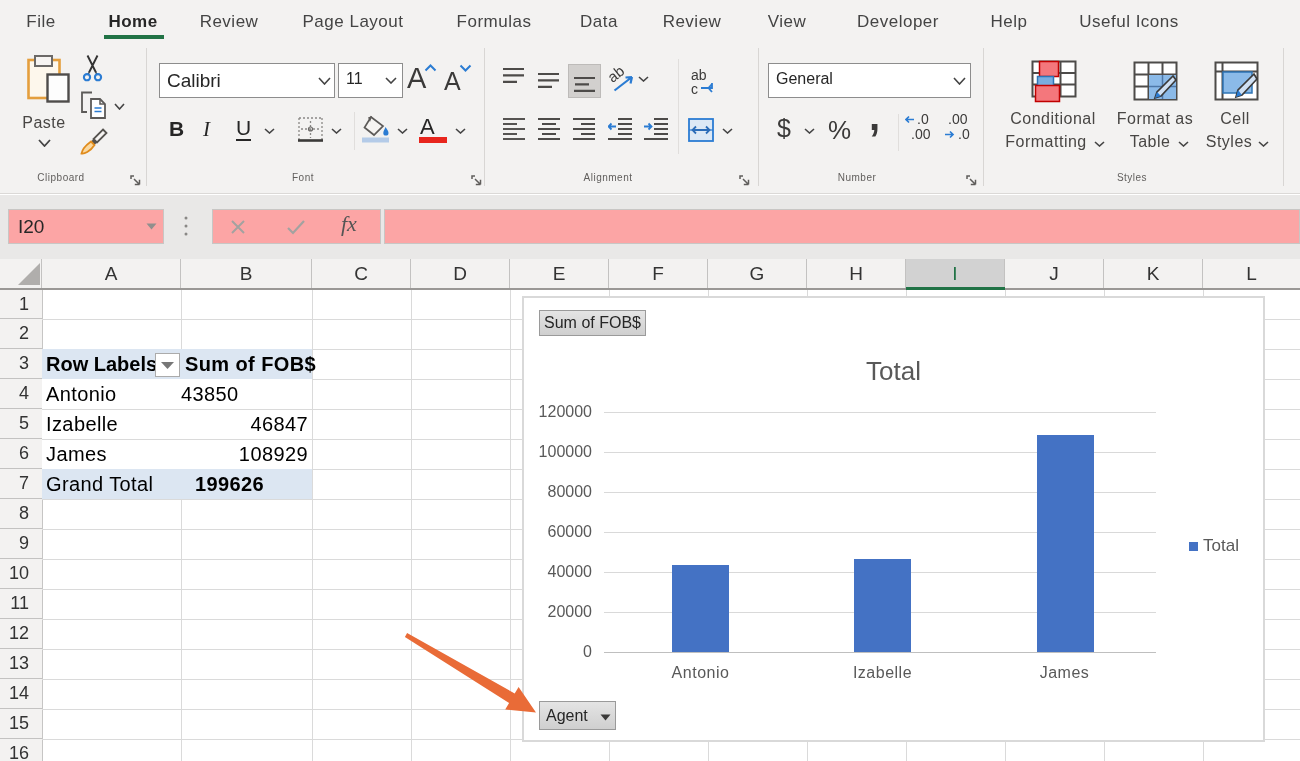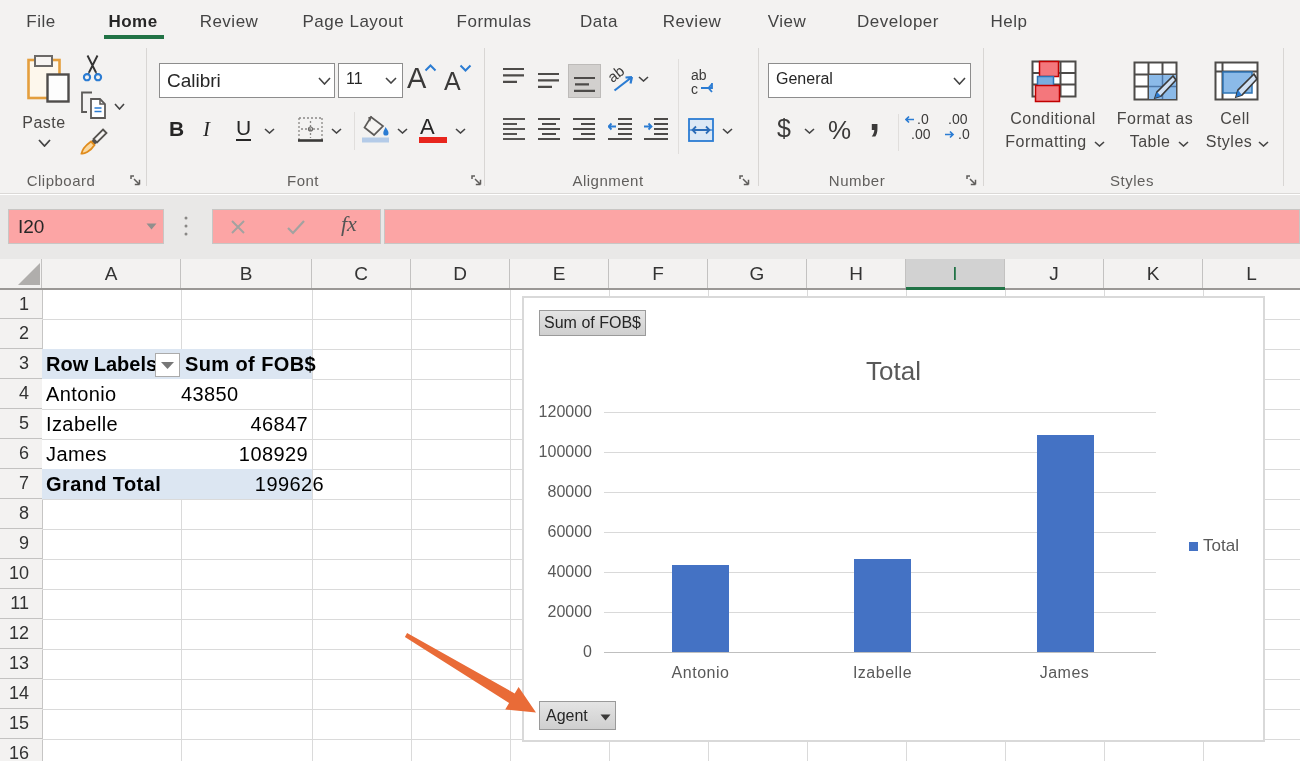--- a/index.html
+++ b/index.html
@@ -4,21 +4,21 @@
 <style>
 *{margin:0;padding:0;box-sizing:border-box}
 html,body{width:1300px;height:761px;overflow:hidden}
 body{font-family:"Liberation Sans",sans-serif;position:relative;background:#fff;-webkit-font-smoothing:antialiased}
 .a{position:absolute}
 
 #tabbar{left:0;top:0;width:1300px;height:44px;background:#f3f2f1}
 .tab{position:absolute;top:0;height:44px;line-height:44px;font-size:17px;letter-spacing:0.5px;color:#444;white-space:nowrap;transform:translateX(-50%)}
 #ribbon{left:0;top:44px;width:1300px;height:150px;background:#f3f2f1;border-bottom:1px solid #dbd9d7}
 .vsep{position:absolute;width:1px;background:#d8d6d4}
-.glabel{position:absolute;top:128px;font-size:15px;letter-spacing:0.5px;color:#605e5c;white-space:nowrap;transform:translateX(-50%)}
+.glabel{position:absolute;top:128px;font-size:10px;letter-spacing:0.5px;color:#605e5c;white-space:nowrap;transform:translateX(-50%)}
 .combo{position:absolute;background:#fff;border:1px solid #8d8d8d}
 .ribtxt{position:absolute;font-size:16px;letter-spacing:0.5px;color:#484644;white-space:nowrap;transform:translateX(-50%)}
 
 #fbar{left:0;top:195px;width:1300px;height:64px;background:#e9e8e7}
 .wbox{position:absolute;background:#fca5a5;border:1px solid #c8c6c4}
 
 #sheet{left:0;top:259px;width:1300px;height:502px;background:#fff}
 .colhead{position:absolute;top:0;height:29px;background:#f3f2f1;border-right:1px solid #c3c2c1;color:#333;font-size:19px;text-align:center;line-height:30px}
 .rowhead{position:absolute;left:0;width:42px;background:#f3f2f1;border-bottom:1px solid #c3c2c1;color:#333;font-size:18px;text-align:right;padding-right:13px}
 .gv{position:absolute;width:1px;background:#dadada}
@@ -33,20 +33,21 @@
   <div class="tab" style="left:133px;font-weight:bold;color:#262626">Home</div>
   <div class="a" style="left:104px;top:35px;width:60px;height:4px;background:#217346"></div>
   <div class="tab" style="left:229px">Review</div>
   <div class="tab" style="left:353px">Page Layout</div>
   <div class="tab" style="left:494px">Formulas</div>
   <div class="tab" style="left:599px">Data</div>
   <div class="tab" style="left:692px">Review</div>
   <div class="tab" style="left:787px">View</div>
   <div class="tab" style="left:898px">Developer</div>
   <div class="tab" style="left:1009px">Help</div>
+  <div class="tab" style="left:1129px">Useful Icons</div>
 </div>
 
 <div class="a" id="ribbon">
 
   <div class="vsep" style="left:146px;top:4px;height:138px"></div>
   <div class="vsep" style="left:484px;top:4px;height:138px"></div>
   <div class="vsep" style="left:758px;top:4px;height:138px"></div>
   <div class="vsep" style="left:983px;top:4px;height:138px"></div>
   <div class="vsep" style="left:1283px;top:4px;height:138px"></div>
   <div class="glabel" style="left:61px">Clipboard</div>
@@ -364,22 +365,22 @@
   <svg class="a" style="left:161px;top:103px" width="13" height="8">
         <polygon points="0,0 13,0 6.5,7" fill="#777"></polygon>
       </svg>
   <div class="cell" style="left:185px;top:90px;line-height:30px;font-weight:bold">Sum of FOB$</div>
   <div class="cell" style="left:46px;top:120px;line-height:30px">Antonio</div>
   <div class="cell" style="left:181px;top:120px;width:127px;line-height:30px;text-align:left">43850</div>
   <div class="cell" style="left:46px;top:150px;line-height:30px">Izabelle</div>
   <div class="cell" style="left:181px;top:150px;width:127px;line-height:30px;text-align:right">46847</div>
   <div class="cell" style="left:46px;top:180px;line-height:30px">James</div>
   <div class="cell" style="left:181px;top:180px;width:127px;line-height:30px;text-align:right">108929</div>
-  <div class="cell" style="left:46px;top:210px;line-height:30px;font-weight:bold">Grand Total</div>
-  <div class="cell" style="left:197px;top:210px;width:127px;line-height:30px;text-align:right;font-weight:normal">199626</div>
+  <div class="cell" style="left:46px;top:210px;line-height:30px;font-weight:normal">Grand Total</div>
+  <div class="cell" style="left:166px;top:210px;width:127px;line-height:30px;text-align:center;font-weight:bold">199626</div>
   </div>
 
   <div class="a" id="chart" style="left:522px;top:37px;width:743px;height:446px;background:#fff;border:2px solid #d9d9d9">
   <div class="a" style="left:15px;top:12px;width:107px;height:26px;background:linear-gradient(#e4e4e4,#cfcfcf);border:1px solid #9a9a9a;font-size:16px;color:#262626;text-align:center;line-height:24px">Sum of FOB$</div>
   <div class="a" style="left:0;top:58px;width:739px;text-align:center;font-size:26px;color:#595959">Total</div>
   <div class="a" style="left:0;top:104px;width:68px;text-align:right;font-size:16px;color:#595959;line-height:20px">120000</div>
   <div class="a" style="left:0;top:144px;width:68px;text-align:right;font-size:16px;color:#595959;line-height:20px">100000</div>
   <div class="a" style="left:0;top:184px;width:68px;text-align:right;font-size:16px;color:#595959;line-height:20px">80000</div>
   <div class="a" style="left:0;top:224px;width:68px;text-align:right;font-size:16px;color:#595959;line-height:20px">60000</div>
   <div class="a" style="left:0;top:264px;width:68px;text-align:right;font-size:16px;color:#595959;line-height:20px">40000</div>

